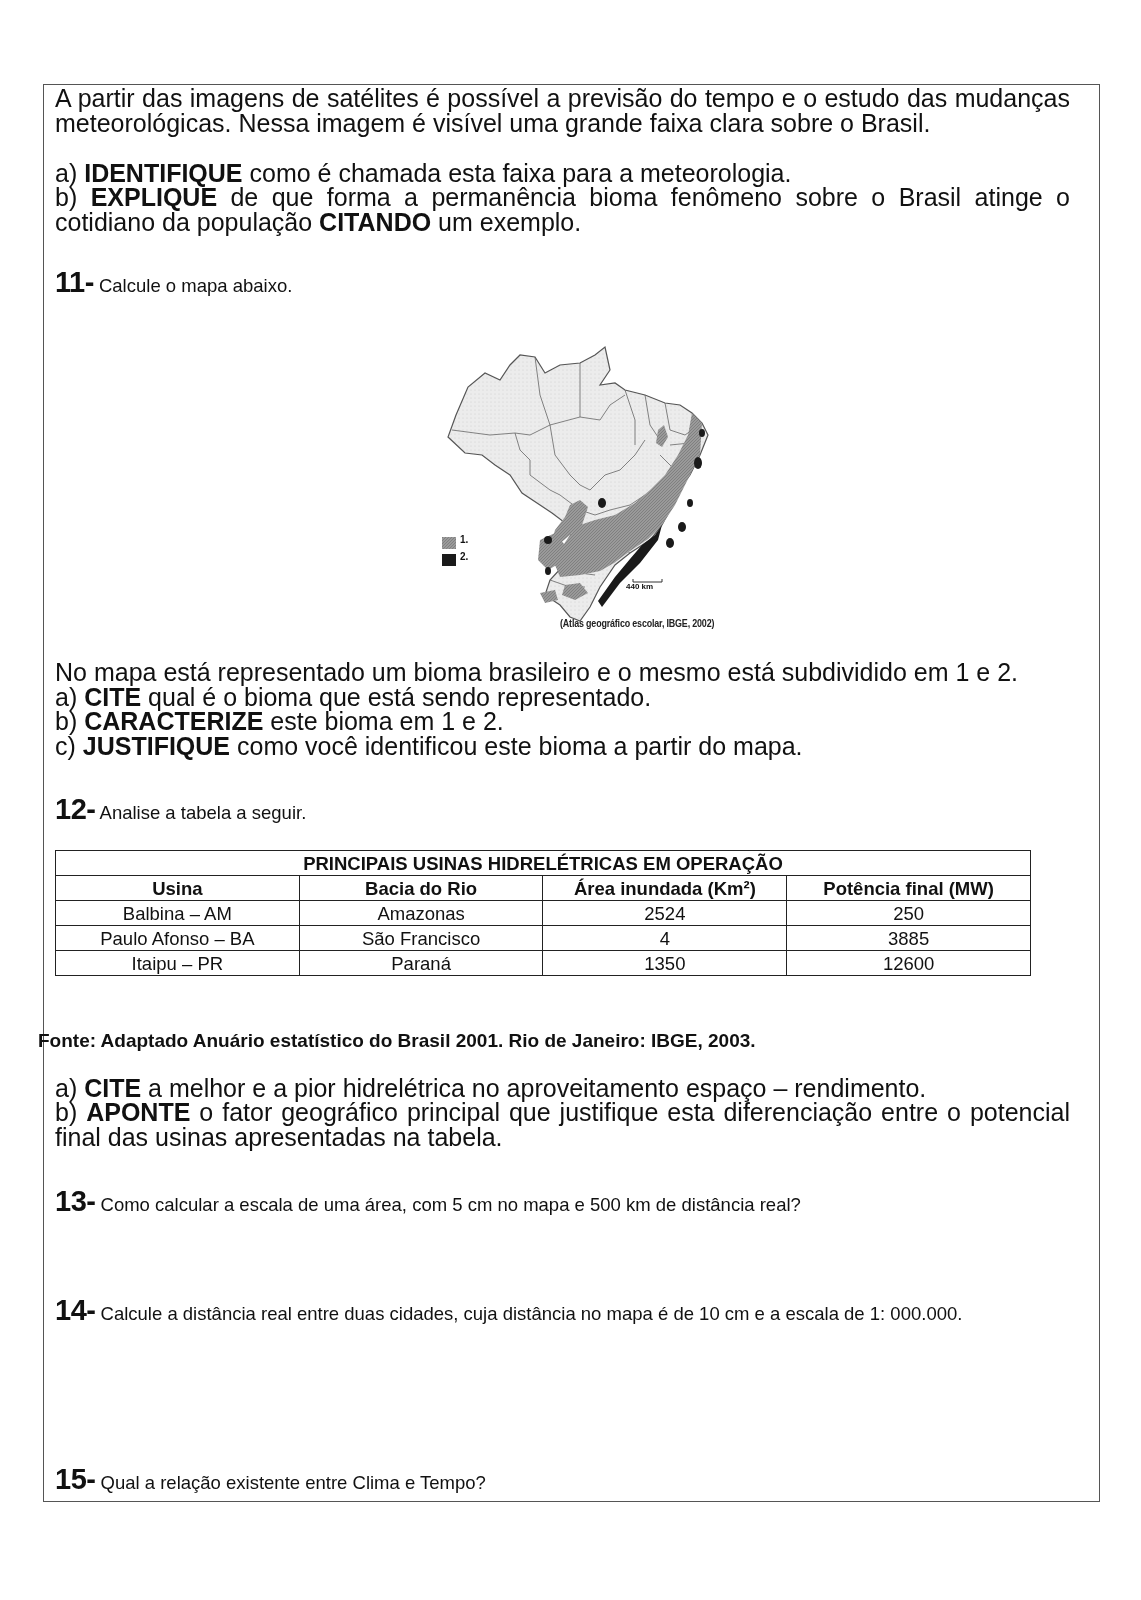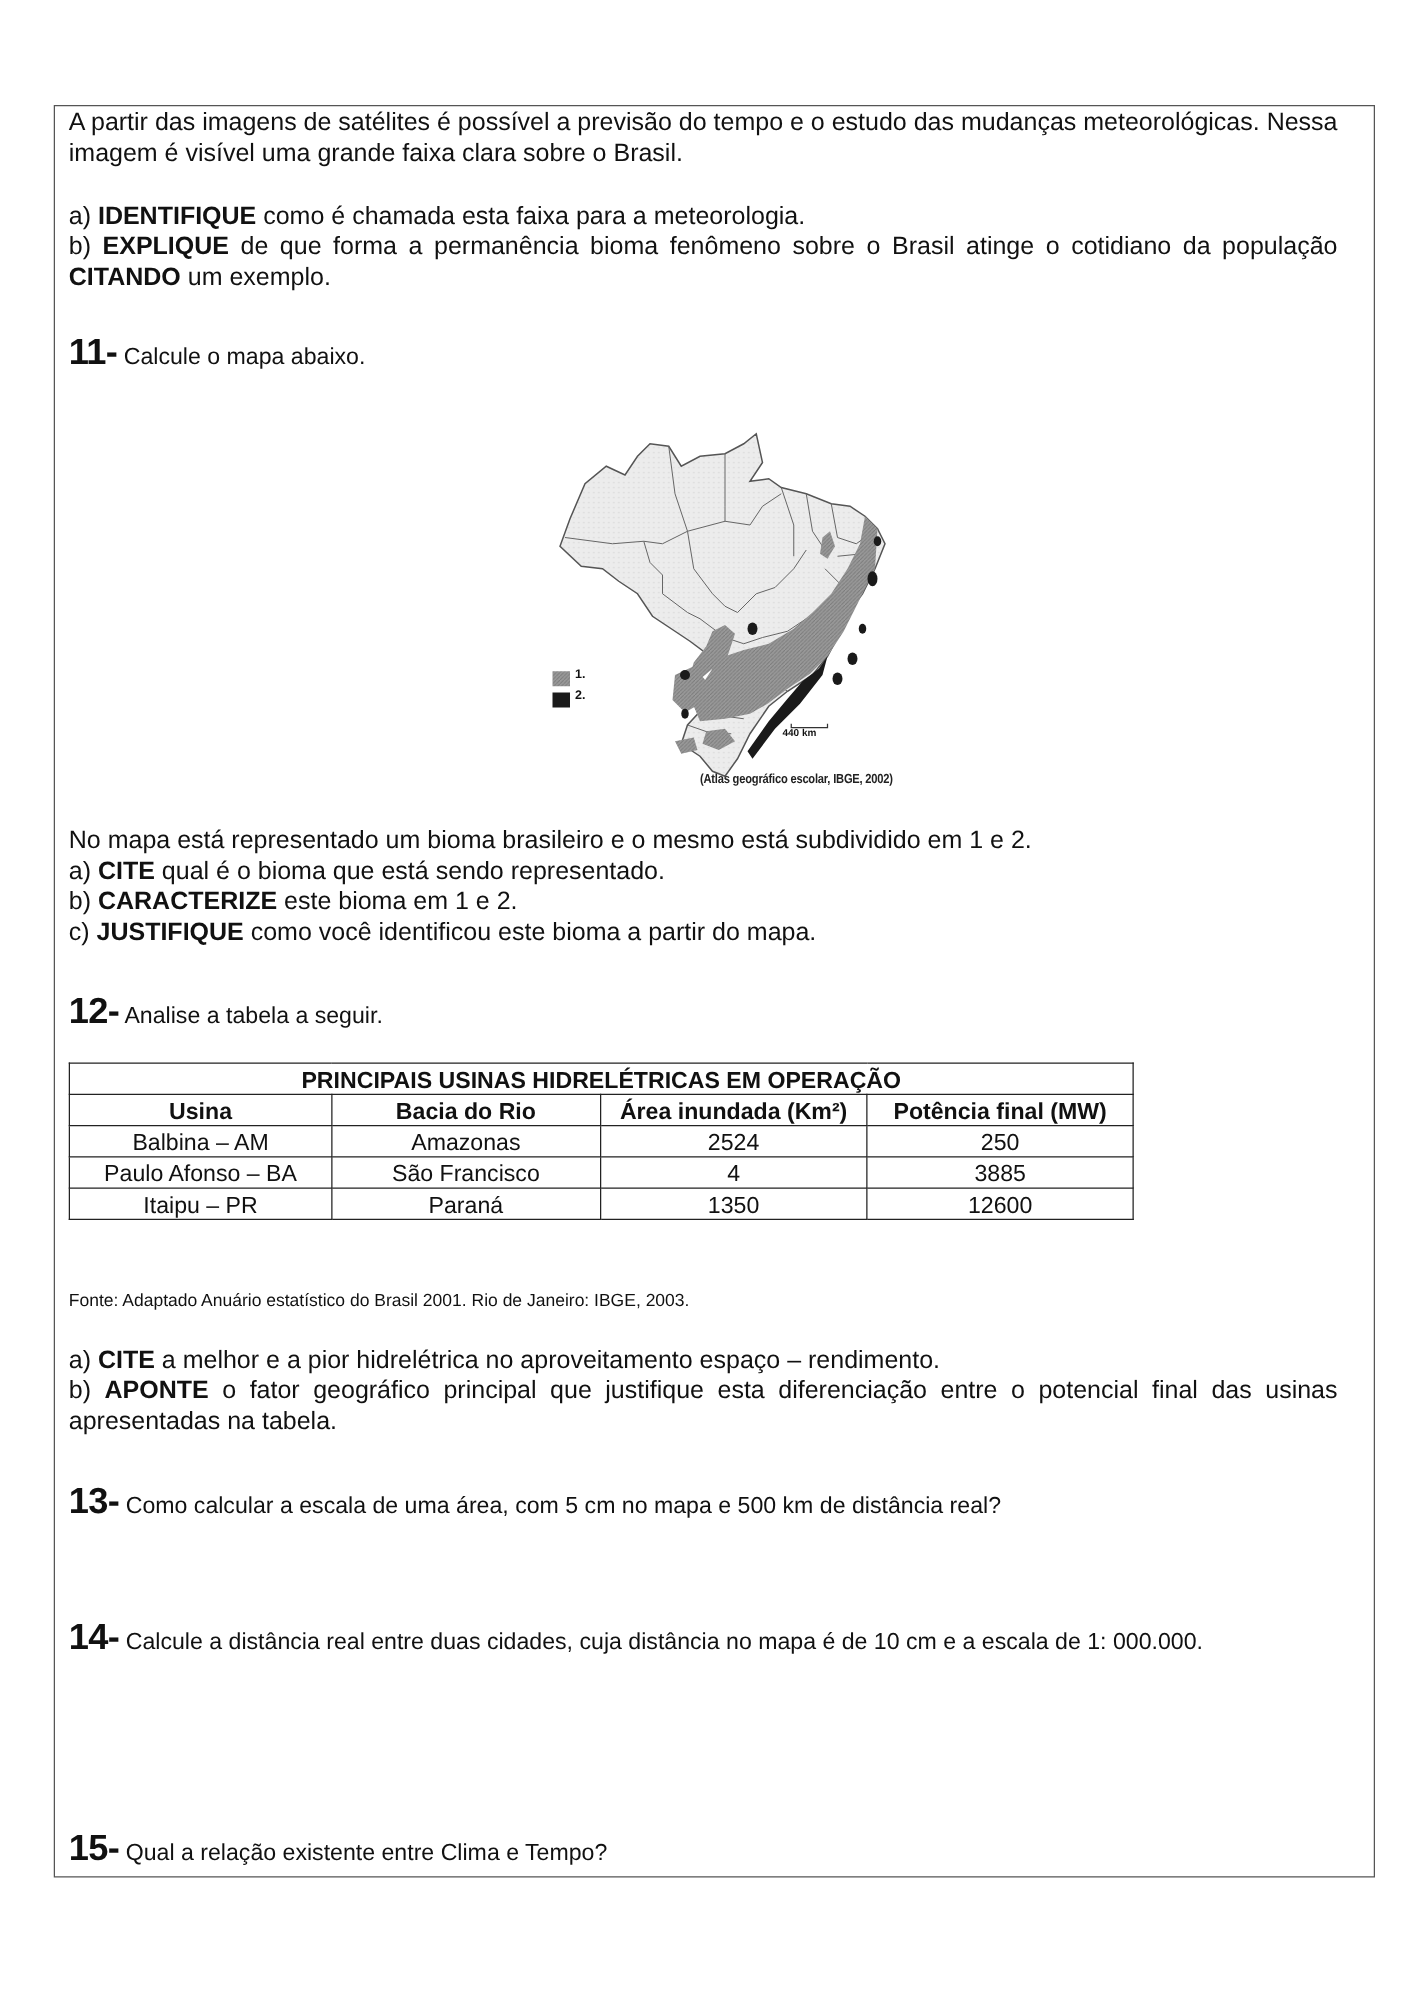--- a/index.html
+++ b/index.html
@@ -6,42 +6,42 @@
     body {
       width: 1141px; height: 1600px; position: relative; overflow: hidden;
       font-family: "Liberation Sans", sans-serif; color: #111111;
     }
     .frame {
       position: absolute; left: 43px; top: 84px; width: 1057px; height: 1418px;
       border: 1.5px solid #555555; box-sizing: border-box;
     }
     .p {
       position: absolute; left: 55px; width: 1015px;
-      font-size: 20px; line-height: 25px; text-align: justify;
+      font-size: 25px; line-height: 25px; text-align: justify;
       text-align-last: left; margin: 0;
     }
     b { font-weight: bold; }
     .qhead { position: absolute; left: 55px; margin: 0; font-size: 18.5px; line-height: 36px; }
     .qnum { font-size: 29px; font-weight: bold; letter-spacing: -0.5px; }
     .map-wrap { position: absolute; left: 430px; top: 325px; width: 290px; height: 315px; }
     .map-caption {
       position: absolute; left: 560px; top: 617px; font-size: 10.5px; font-weight: bold;
       color: #222; letter-spacing: -0.2px; transform: scaleX(0.85); transform-origin: left top;
     }
     table.usinas {
-      position: absolute; left: 55px; top: 850px; width: 852px;
+      position: absolute; left: 55px; top: 850px; width: 976px;
       border-collapse: collapse; font-size: 18.5px;
     }
     table.usinas td, table.usinas th {
       border: 1.5px solid #222; text-align: center; height: 24px; padding: 0;
       line-height: 23px;
     }
     table.usinas th { font-weight: bold; }
     table.usinas col { width: 244px; }
-    .source { position: absolute; left: 55px; top: 1028px; font-size: 14px; line-height: 25px; margin: 0; }
+    .source { position: absolute; left: 38px; top: 1028px; font-size: 19px; line-height: 25px; margin: 0; font-weight: bold; }
   </style>
 </head>
 <body>
 
 <div class="frame"></div>
 
 <p class="p" style="top:86px;">A partir das imagens de satélites é possível a previsão do tempo e o estudo das mudanças meteorológicas. Nessa imagem é visível uma grande faixa clara sobre o Brasil.</p>
 
 <p class="p" style="top:161px;">
   <span>a) </span><b>IDENTIFIQUE</b><span> como é chamada esta faixa para a meteorologia.</span>

